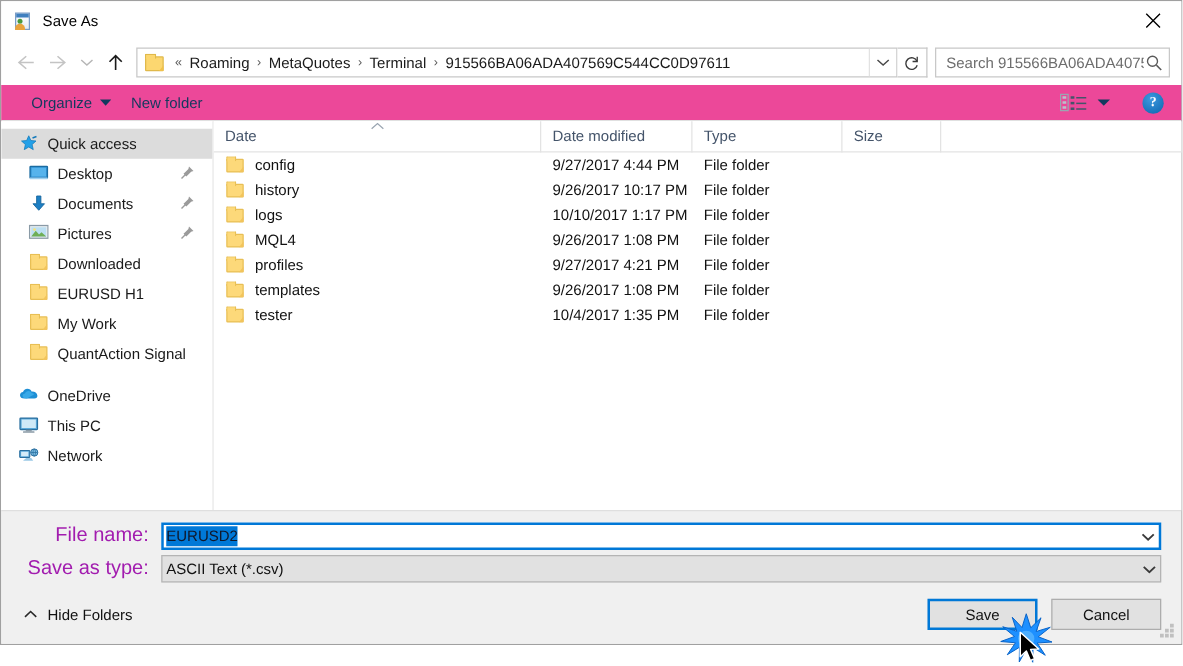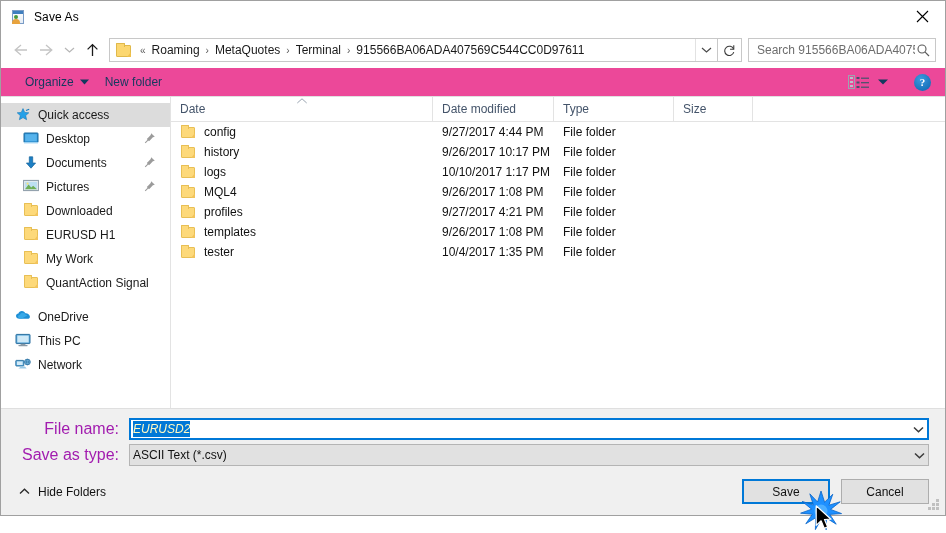--- a/index.html
+++ b/index.html
@@ -254,23 +254,22 @@
   .combo {
     flex: 1 1 auto; height: 22px; display: flex; align-items: center;
     background: #ffffff; border: 1px solid #7a7a7a;
     padding-left: 3px; font-size: 12px; color: #111;
     min-width: 0;
   }
   .combo.focused { border: 2px solid #0078d7; padding-left: 2px; }
   .combo.grey { background: #e1e1e1; border: 1px solid #b4b4b4; color: #111; gap: 18px; }
   .combo-val { flex: 1 1 auto; overflow: hidden; white-space: nowrap; }
   .combo-val.selected-text {
-    background: #0078d7; color: #fef9c3; display: inline-block; flex: 0 0 auto;
+    background: #0078d7; color: #0f172a; display: inline-block; flex: 0 0 auto;
     padding: 1px 0px;
-    font-style: italic;
   }
   .combo-arrow {
     width: 17px; flex: 0 0 17px; display: flex; align-items: center; justify-content: center;
   }
 
   
   .footer {
     flex: 0 0 47px; height: 47px;
     background: #f0f0f0;
     display: flex; align-items: center;

